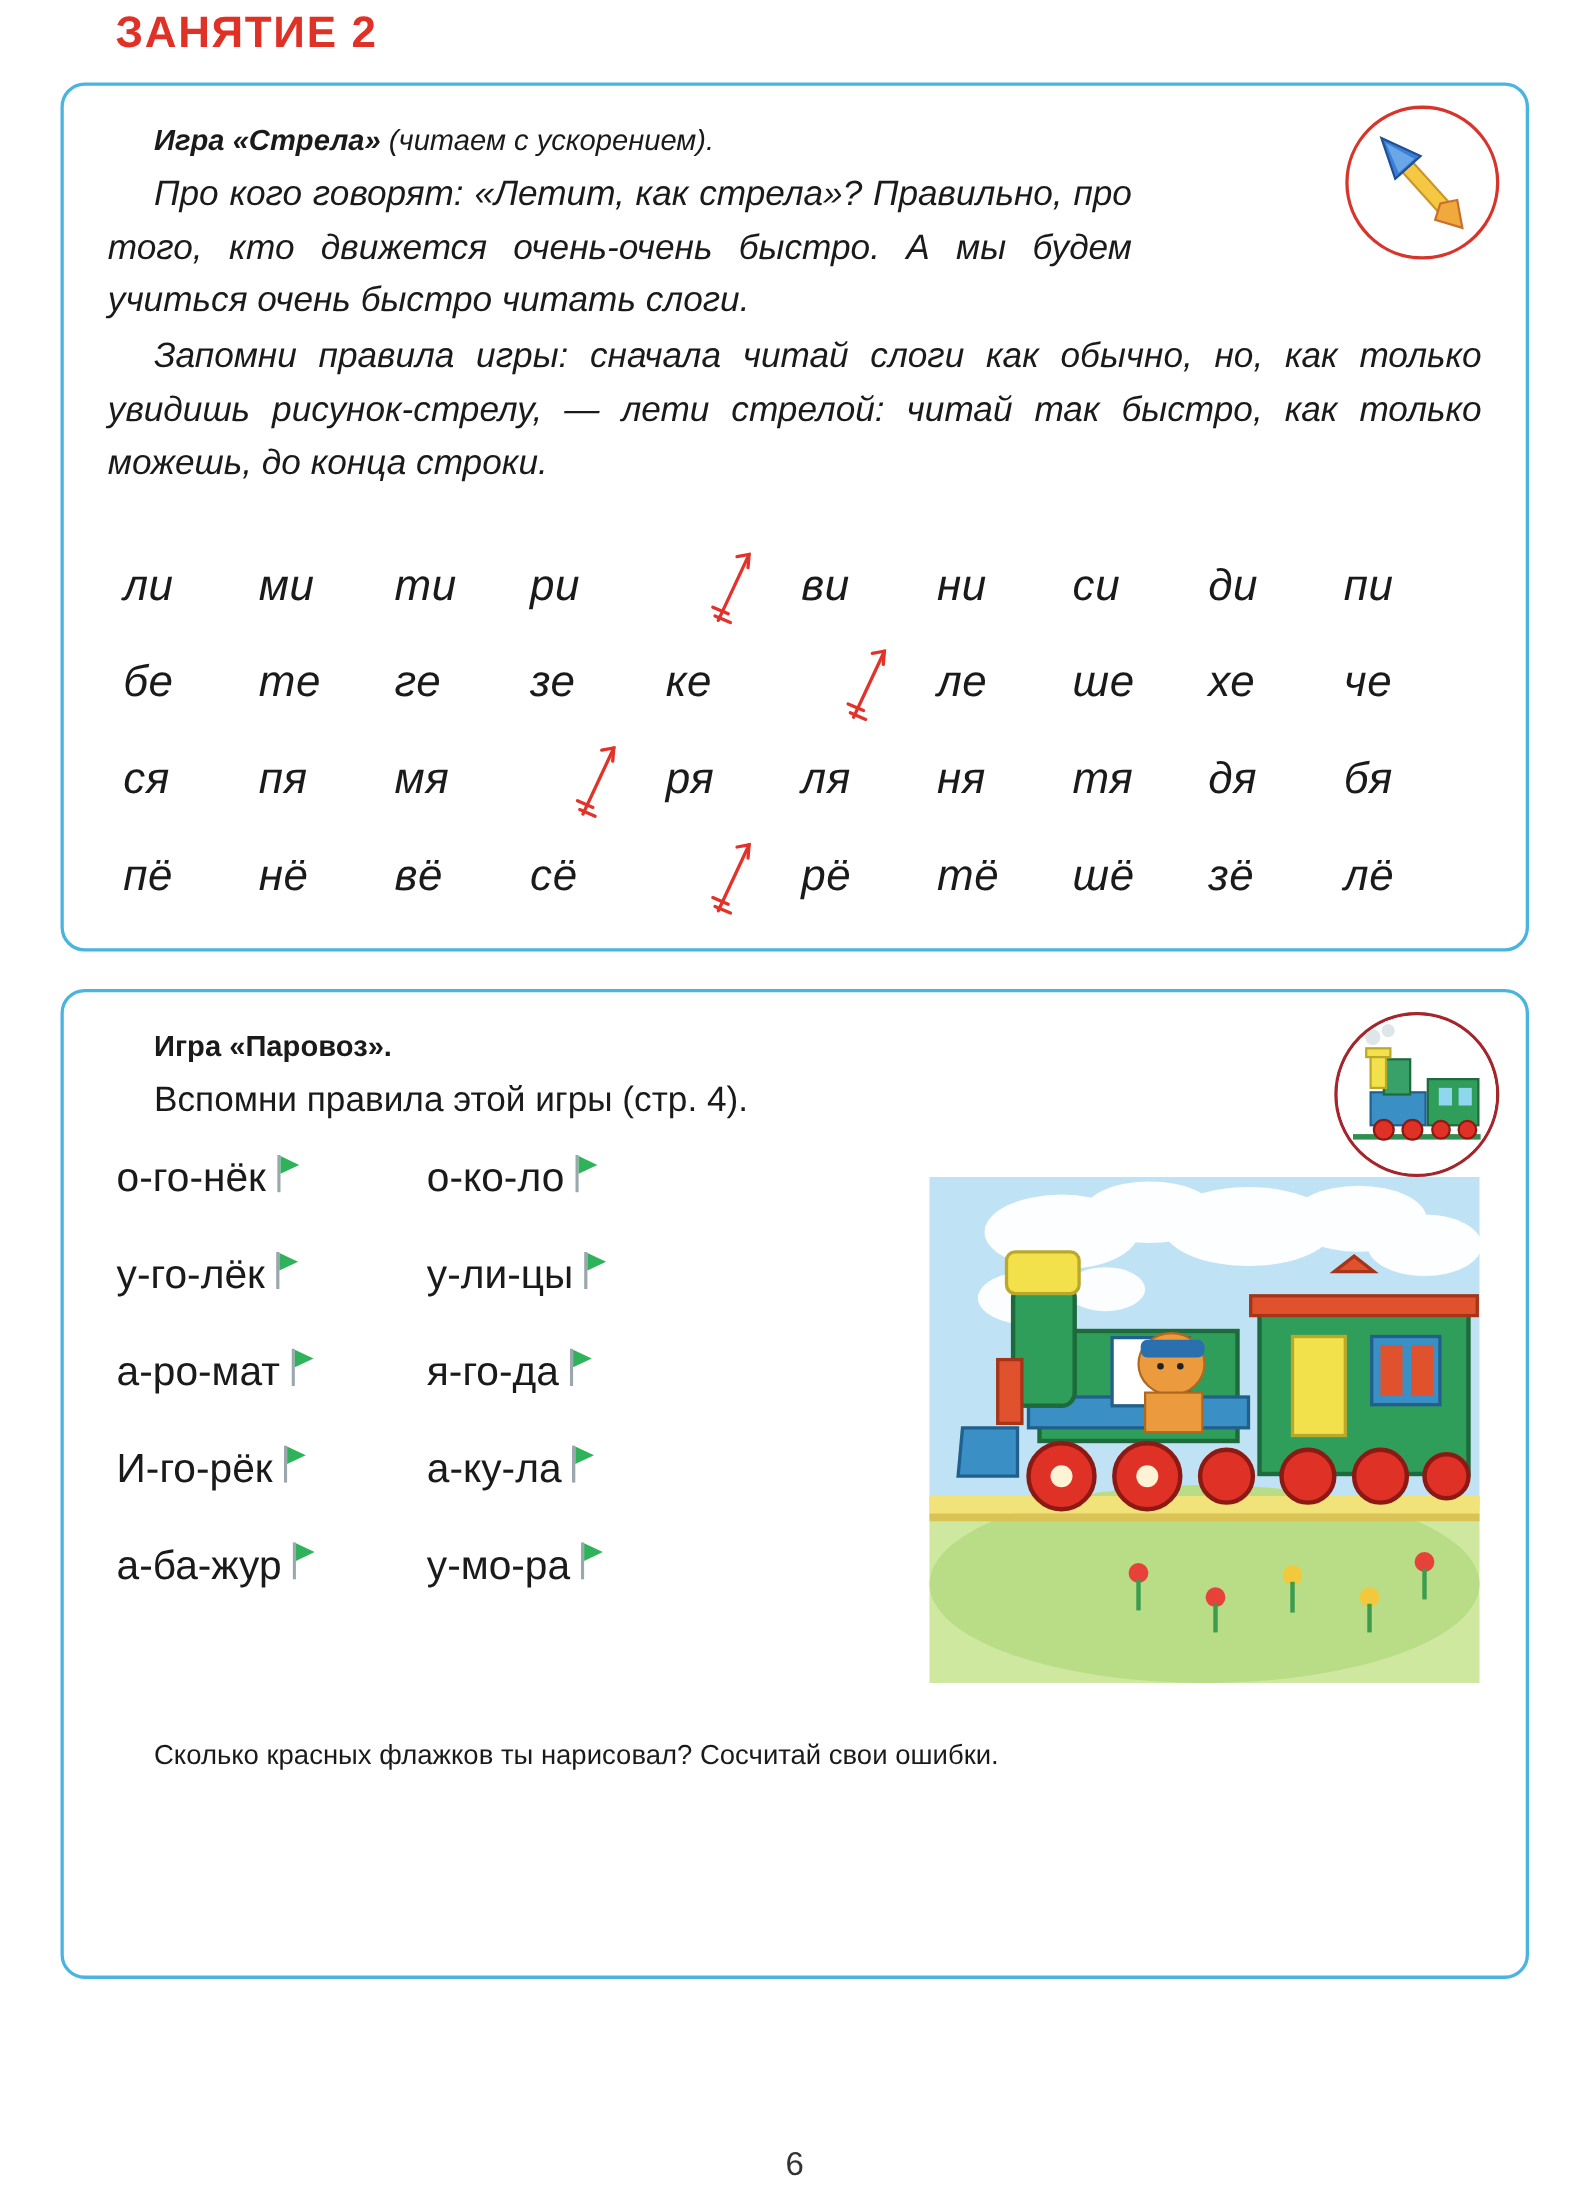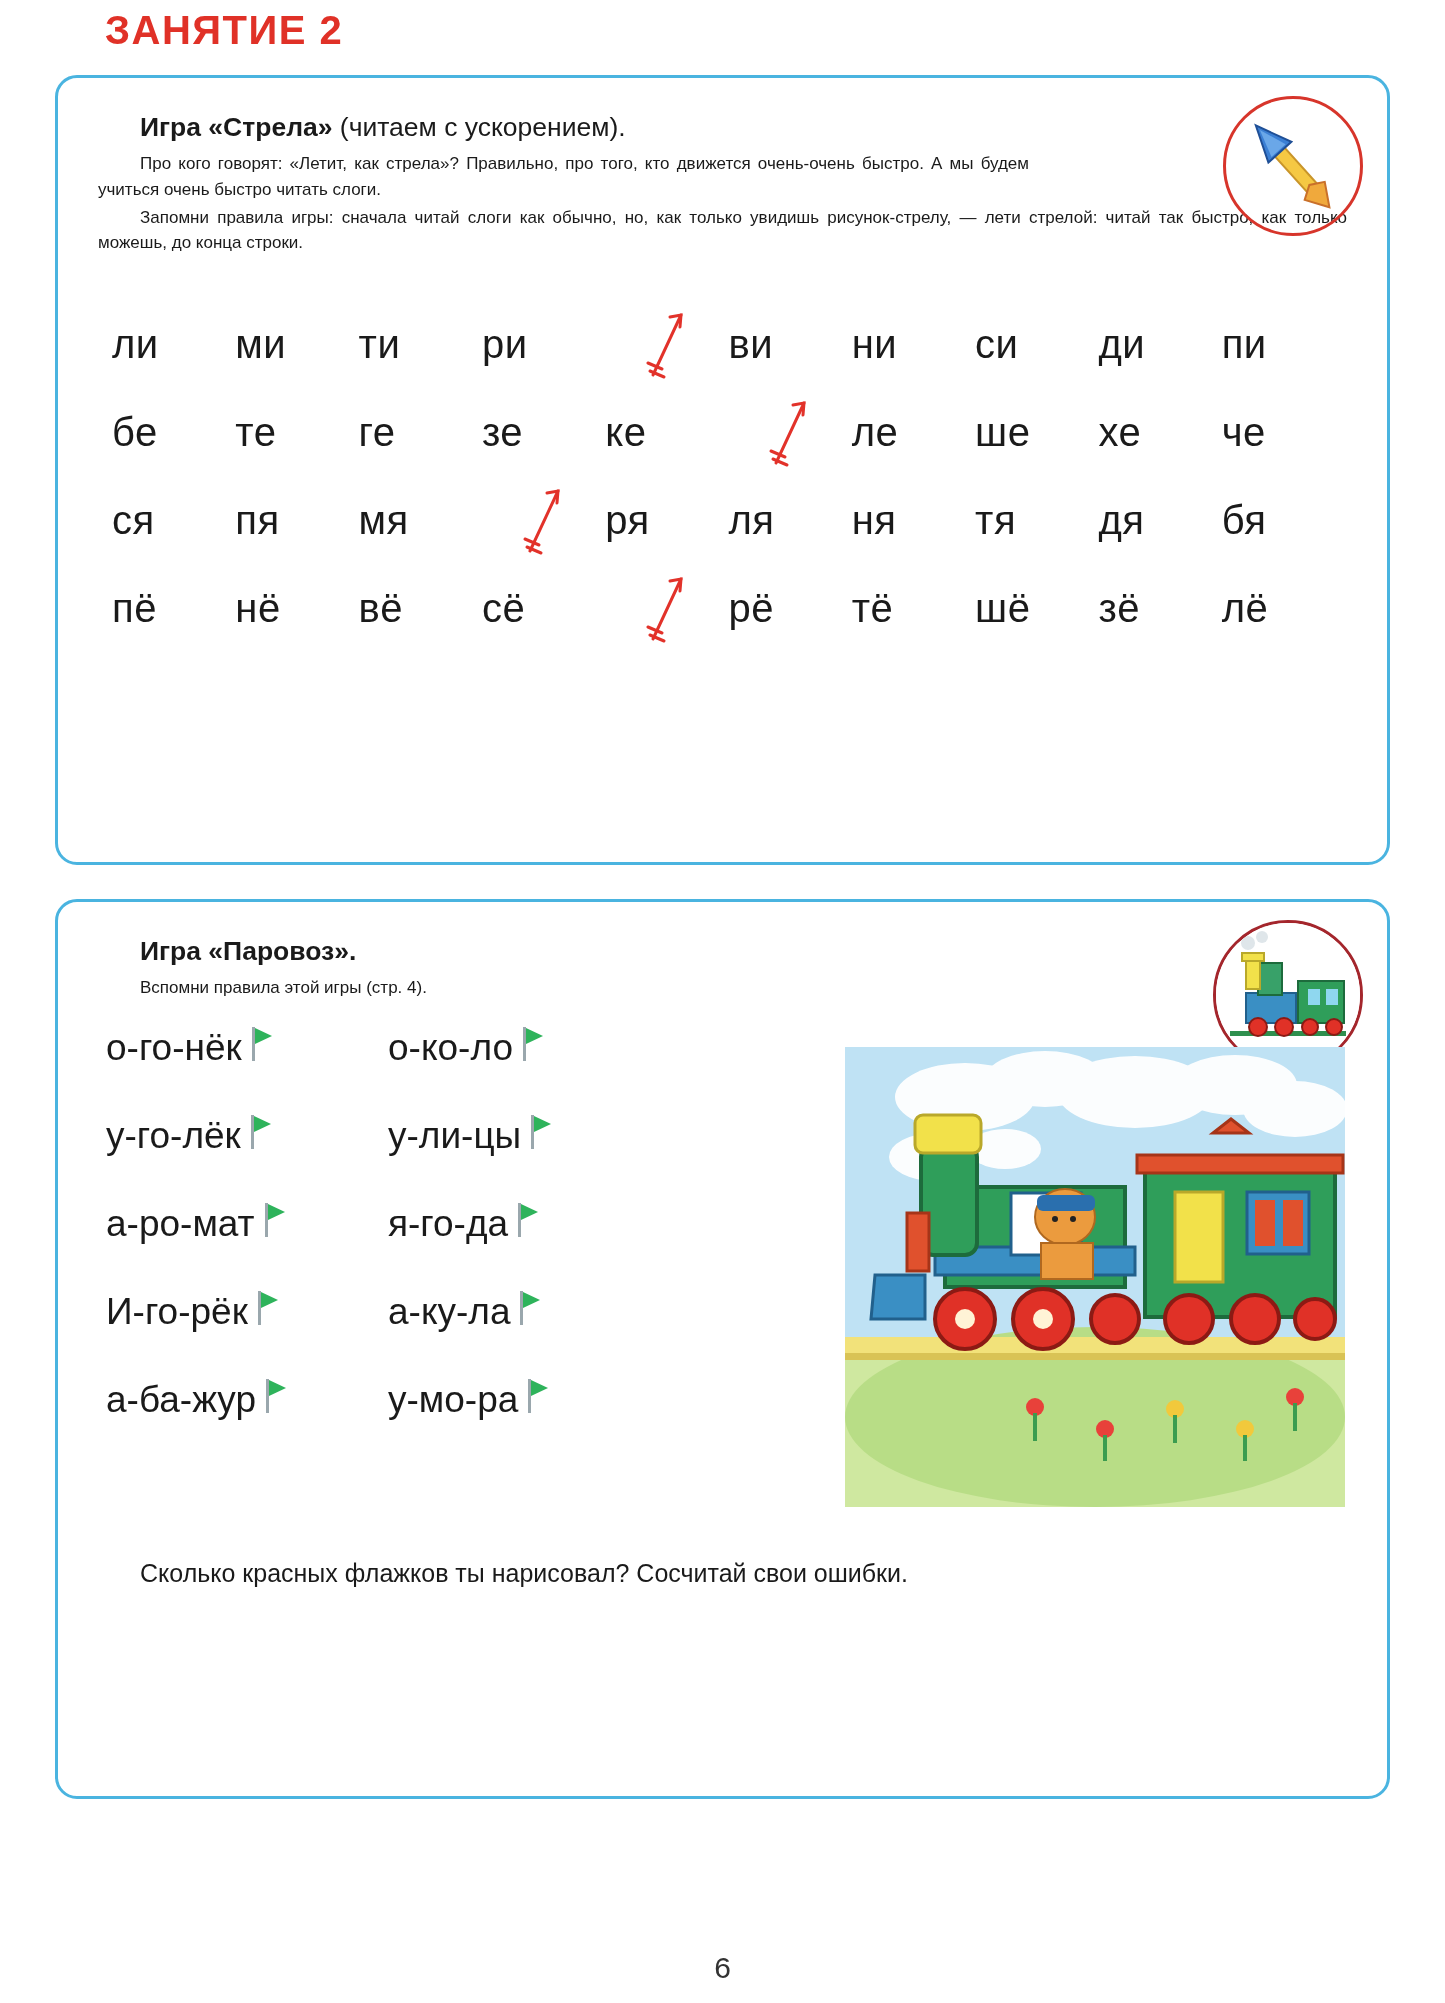--- a/index.html
+++ b/index.html
@@ -35,37 +35,38 @@
   
   .card {
     border: 3px solid #4ab4e0;
     border-radius: 22px;
     position: relative;
     box-sizing: border-box;
   }
   .card.first {
     height: 790px;
     padding: 34px 28px 0 40px;
+    font-style: italic;
   }
   .card.second {
     margin-top: 34px;
     height: 900px;
     padding: 34px 40px 0 40px;
   }
 
   
   .game-heading {
     font-size: 26.5px;
     margin: 0 0 8px 0;
     padding-left: 42px;
   }
   .game-heading b { font-weight: bold; }
 
   p.body {
-    font-size: 17px;
+    font-size: 32px;
     line-height: 1.52;
     margin: 0 0 2px 0;
     text-align: justify;
     text-indent: 42px;
     padding-right: 230px;
   }
   p.body.full { padding-right: 12px; }
   p.narrow { padding-right: 330px; }
 
   

